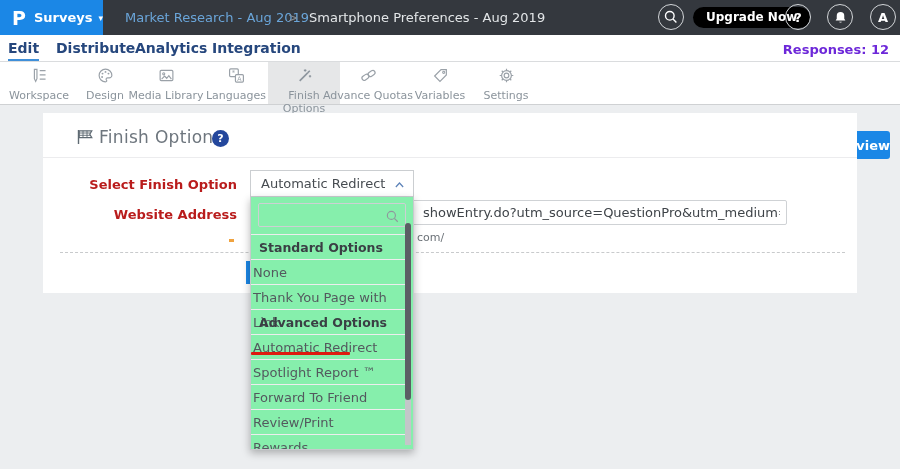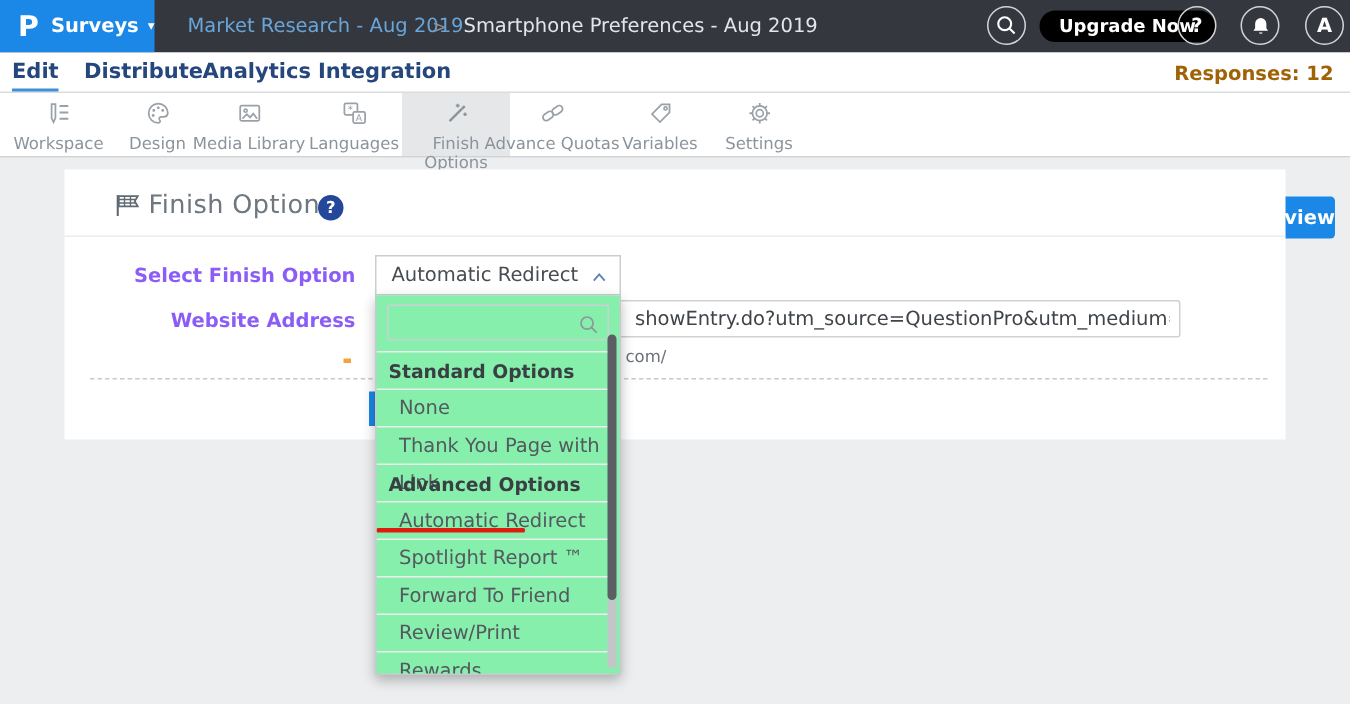--- a/index.html
+++ b/index.html
@@ -22,21 +22,21 @@
     color:#fff; font-size:13px; font-weight:700; }
   .upgrade { position:absolute; left:693px; top:7px; height:21px; padding:0 13px;
     background:#000000; border:none; border-radius:11px; color:#fff; font-size:12px;
     font-weight:700; font-family:inherit; line-height:21px; }
 
   
   .navbar { position:absolute; left:0; top:35px; width:900px; height:27px; background:#fff;
     border-bottom:1px solid #dadcde; }
   .nav-item { position:absolute; top:5px; font-size:14px; font-weight:600; color:#26477d; }
   .nav-item.active { border-bottom:2px solid #3f8fd9; padding-bottom:3px; }
-  .responses { position:absolute; right:11px; top:7px; font-size:13px; font-weight:600; color:#a16207; }
+  .responses { position:absolute; right:11px; top:7px; font-size:13px; font-weight:600; color:#6d28d9; }
 
   
   .toolbar { position:absolute; left:0; top:62px; width:900px; height:43px; background:#fff;
     border-bottom:1px solid #cfd1d3; }
   .tab { position:absolute; top:0; height:42px; text-align:center; color:#8b949c; }
   .tab svg { margin-top:5px; }
   .tab .tlabel { font-size:11px; display:block; margin-top:1px; color:#8b949c; }
   .tab.active { background:#e6e7e8; }
   .red-underline { position:absolute; background:#de1b10; border-radius:2px; }
   .urlbox { position:absolute; left:601px; top:69px; width:203px; height:28px; background:#ebeced;
@@ -50,21 +50,21 @@
     font-family:inherit; display:flex; align-items:center; justify-content:center; gap:6px; }
 
   
   .card { position:absolute; left:43px; top:113px; width:814px; height:180px; background:#fff; }
   .card-title { position:absolute; left:99px; top:127px; font-size:17px; color:#6e767e; letter-spacing:.3px; }
   .flag { position:absolute; left:76px; top:129px; }
   .help-badge { position:absolute; left:212px; top:130px; width:17px; height:17px; border-radius:50%;
     background:#24479c; color:#fff; font-size:11px; font-weight:700; text-align:center; line-height:17px; }
   .title-sep { position:absolute; left:43px; top:157px; width:814px; height:1px; background:#ececee; }
   .flabel { position:absolute; left:43px; width:194px; text-align:right; font-size:13px;
-    font-weight:700; color:#8b5cf6; }
+    font-weight:700; color:#b91c1c; }
   .web-input { position:absolute; left:250px; top:200px; width:537px; height:25px;
     border:1px solid #cfd2d5; border-radius:2px; background:#fff; outline:none;
     font:13px "DejaVu Sans","Liberation Sans",sans-serif; color:#3f4449;
     padding:0 6px 0 172px; white-space:nowrap; overflow:hidden; }
   .helper-tick { position:absolute; left:229px; top:239px; width:5px; height:3px; background:#f0a33f; }
   .helper-frag { position:absolute; left:417px; top:231px; font-size:11px; color:#6b7177; }
   .dashed-sep { position:absolute; left:60px; top:252px; width:785px; border-top:1px dashed #c8cacc; }
   .save-sliver { position:absolute; left:246px; top:261px; width:4px; height:23px; background:#1b87e6; }
 
   
@@ -76,21 +76,21 @@
     border:1px solid #c7cacd; border-top:none; box-shadow:0 3px 8px rgba(0,0,0,.28);
     z-index:10; overflow:hidden; }
   .dd-search { position:absolute; left:7px; top:6px; width:148px; height:24px;
     border:1px solid #cdd0d3; border-radius:2px; }
   .dd-search input { width:100%; height:100%; border:none; outline:none; background:transparent;
     font:13px "DejaVu Sans","Liberation Sans",sans-serif; padding:0 24px 0 7px; }
   .dd-search svg { position:absolute; right:5px; top:5px; }
   .dd-rows { position:absolute; left:0; top:37px; width:158px; }
   .dd-row { position:relative; height:25px; line-height:25px; border-top:1px solid #ededee; }
   .dd-row.hdr { padding-left:8px; font-size:12.5px; font-weight:700; color:#3a3f44; }
-  .dd-row.itm { padding-left:15px; font-size:13px; color:#53595e; }
+  .dd-row.itm { padding-left:2px; font-size:13px; color:#53595e; }
   .dd-row .annot { position:absolute; left:0; bottom:4px; width:99px; height:3px; background:#de1b10; border-radius:1px; }
   .dd-thumb { position:absolute; right:2px; top:26px; width:6px; height:177px; background:#5b5f64; border-radius:3px; }
   .dd-track { position:absolute; right:2px; top:203px; width:6px; height:45px; background:#c3c6c9; }
 </style>
 </head>
 <body>
 
 <div class="topbar">
   <div class="brand">
     <span class="logo">P</span>

